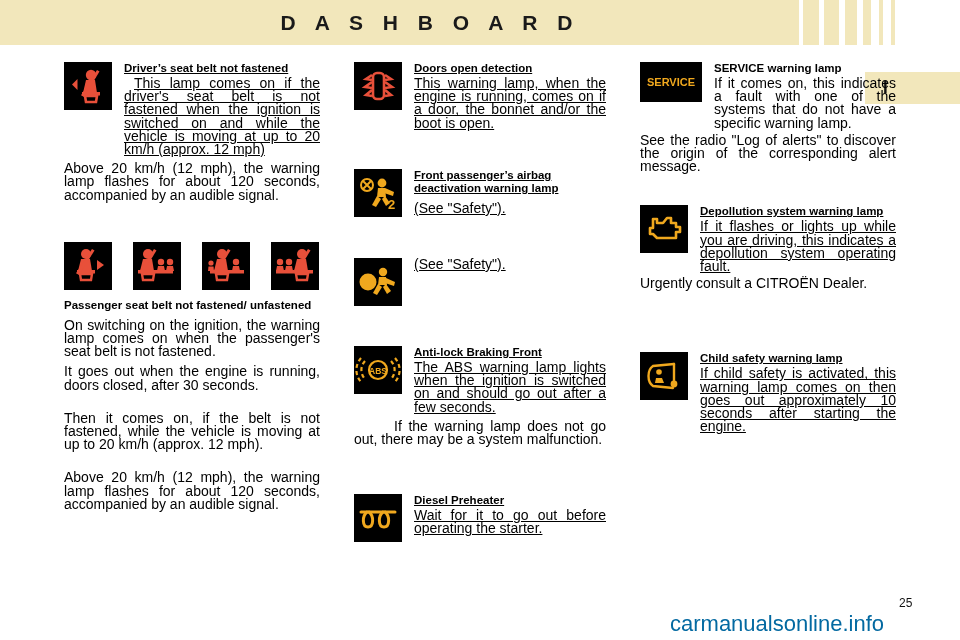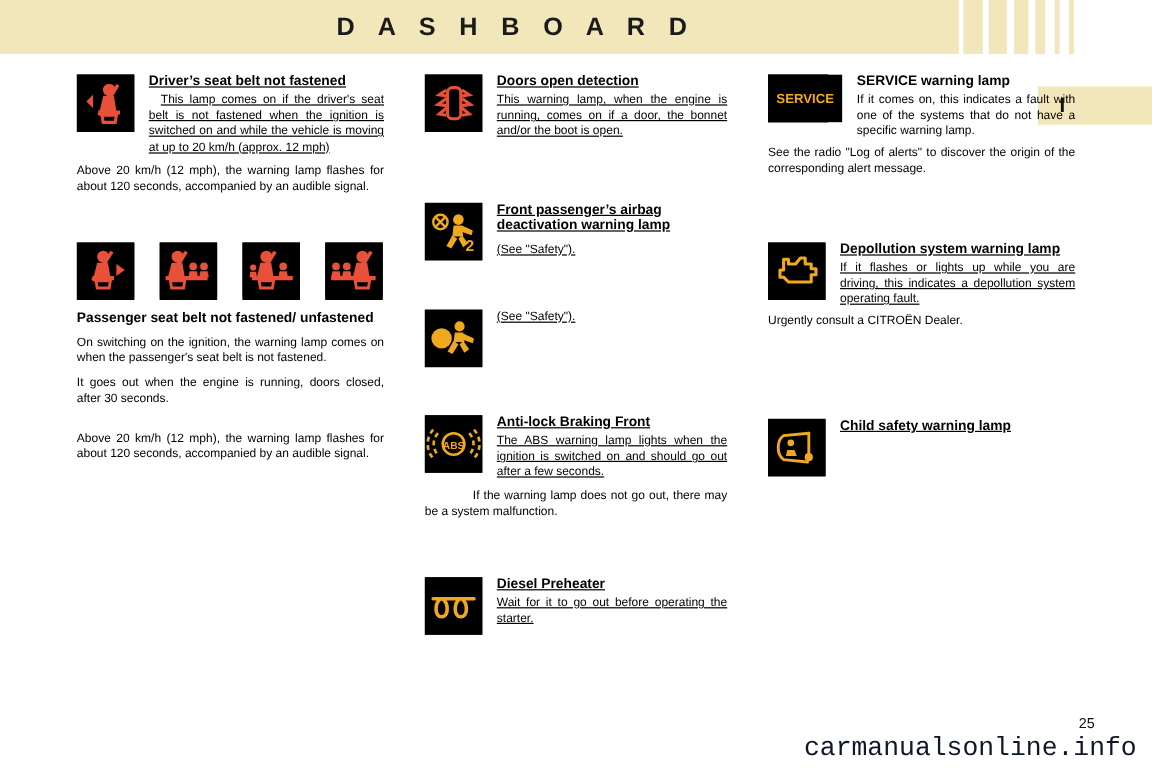--- a/index.html
+++ b/index.html
@@ -53,39 +53,39 @@
   .icon-48{width:48px;height:48px;}
   .icon-svc{width:50px;height:40px;}
   .body-indent{margin-left:60px;text-decoration:underline;}
   .body-indent-svc{margin-left:74px;}
 
   h3{
     margin:0 0 2px 0;font-size:11.5px;font-weight:bold;line-height:13px;
     font-family:"Liberation Sans", sans-serif;
   }
   p{
-    margin:0 0 0 0;font-size:10px;line-height:13.2px;
+    margin:0 0 0 0;font-size:14px;line-height:13.2px;
     font-family:"Liberation Sans", sans-serif;
   }
   p.j{text-align:justify;}
   p.sp{margin-top:7px;}
 
   .belt-row{
     position:relative;display:flex;gap:21px;
   }
   .belt-row .icon{position:relative;}
 
   
   .page-num{
     position:absolute;left:899px;top:596px;font-size:12px;color:#111;
   }
   .watermark{
     position:absolute;left:670px;top:611px;
-    font-size:22px;color:#0f172a;letter-spacing:0px;
-    font-family:Liberation Mono, monospace;
+    font-size:22px;color:#0369a1;letter-spacing:0px;
+    font-family:Liberation Sans, sans-serif;
     white-space:nowrap;
   }
 </style>
 </head>
 <body>
 
 <div class="header">
   <div class="header-title">D A S H B O A R D</div>
   <div class="stripes">
     <div class="stripe" style="width:20px"></div>
@@ -193,20 +193,21 @@
             <path d="M15 24 L21 24 L22 29 L14 29 Z"></path>
         </g>
       </svg>
     </span>
   </div>
 
   <div class="entry" style="margin-top:9px;">
     <h3>Passenger seat belt not fastened/ unfastened</h3>
     <p class="j sp">On switching on the ignition, the warning lamp comes on when the passenger's seat belt is not fastened.</p>
     <p class="j sp">It goes out when the engine is running, doors closed, after 30 seconds.</p>
+    <p class="j sp" style="margin-top:20px;">Then it comes on, if the belt is not fastened, while the vehicle is moving at up to 20 km/h (approx. 12 mph).</p>
     <p class="j sp" style="margin-top:20px;">Above 20 km/h (12 mph), the warning lamp flashes for about 120 seconds, accompanied by an audible signal.</p>
   </div>
 </div>
 
 <div class="col col2">
 
   <div class="entry" style="min-height:95px;">
     <span class="icon icon-48">
       <svg width="48" height="48" viewBox="0 0 48 48">
         <rect width="48" height="48" fill="#000"></rect>
@@ -349,18 +350,19 @@
           <path d="M34 12 L13 14 C7 18, 7 30, 13 34 L33 36"></path>
           <path d="M34 12 L34 30"></path>
           <circle cx="19" cy="20" r="2.8" fill="#f0a81e" stroke="none"></circle>
           <path d="M16 26 L22 26 L24 31 L15 31 Z" fill="#f0a81e" stroke="none"></path>
           <circle cx="34" cy="32" r="3.4" fill="#f0a81e" stroke="none"></circle>
         </g>
       </svg>
     </span>
     <div class="body-indent">
       <h3>Child safety warning lamp</h3>
+      <p class="j">If child safety is activated, this warning lamp comes on then goes out approximately 10 seconds after starting the engine.</p>
     </div>
   </div>
 </div>
 
 <div class="page-num">25</div>
 <div class="watermark">carmanualsonline.info</div>
 
 </body></html>

